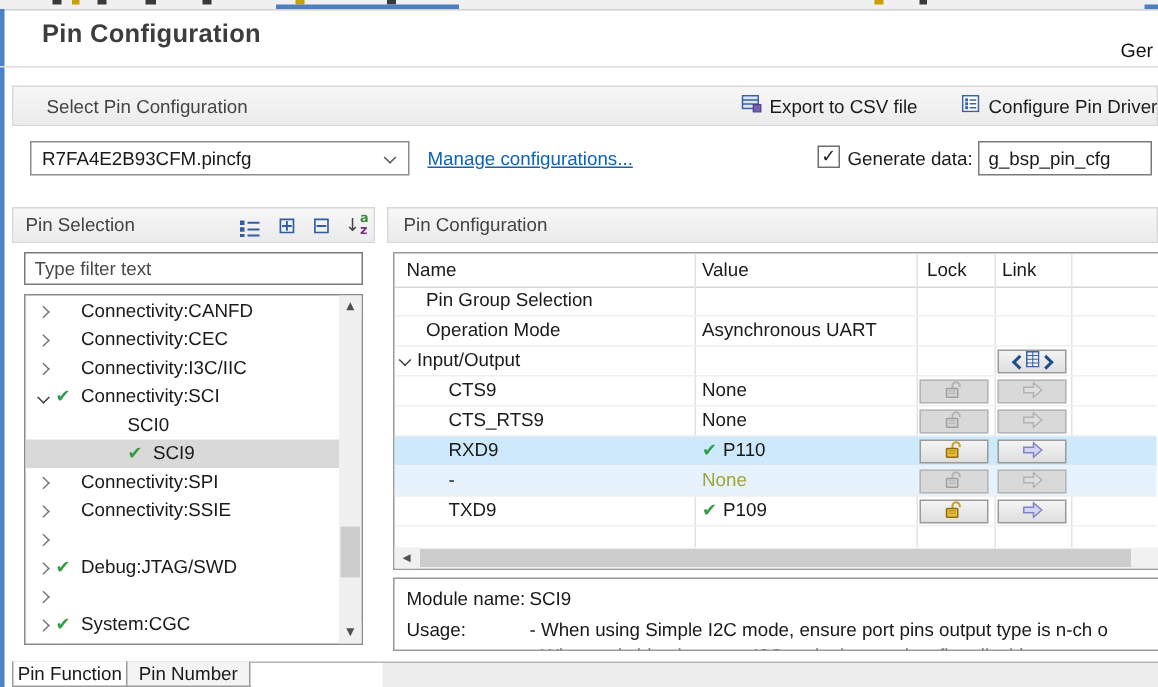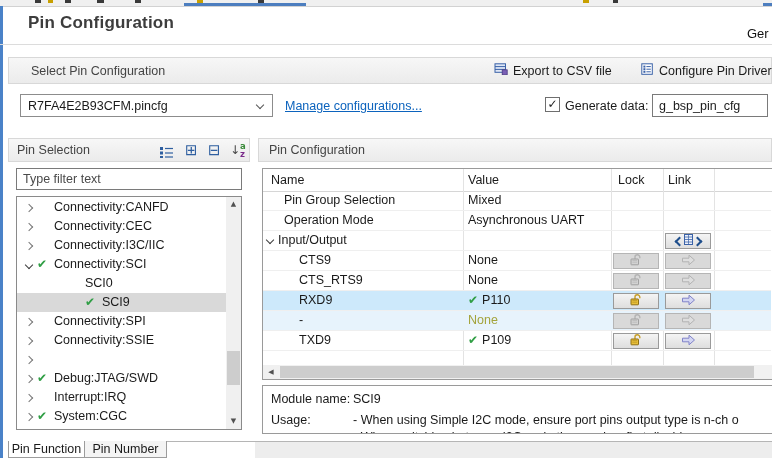--- a/index.html
+++ b/index.html
@@ -251,21 +251,20 @@
             <span class="chev right"></span>
           </span>
           <span class="check">✔</span>
           <span class="tlabel">Debug:JTAG/SWD</span>
         </div>
         <div class="tree-item" style="padding-left: 4px;">
           <span class="expander">
             <span class="chev right"></span>
           </span>
           <span class="check"></span>
-          <span class="tlabel">Interrupt:IRQ</span>
         </div>
         <div class="tree-item" style="padding-left: 4px;">
           <span class="expander">
             <span class="chev right"></span>
           </span>
           <span class="check">✔</span>
           <span class="tlabel">System:CGC</span>
         </div>
       </div>
     <div class="vscroll">
@@ -285,21 +284,20 @@
     <span class="th" style="left:355px;">Lock</span>
     <span class="th" style="left:405px;">Link</span>
     <div class="thead-line"></div>
     <div class="coldiv" style="left:200px;"></div>
     <div class="coldiv" style="left:348px;"></div>
     <div class="coldiv" style="left:400px;"></div>
     <div class="coldiv" style="left:451px;"></div>
     <div id="table-rows">
         <div class="trow" style="top: 22px;">
           <div class="tcell c-name" style="padding-left: 21px;"><span>Pin Group Selection</span></div>
-          <div class="tcell c-val"><span>Mixed</span></div>
         </div>
         <div class="trow" style="top: 42px;">
           <div class="tcell c-name" style="padding-left: 21px;"><span>Operation Mode</span></div>
           <div class="tcell c-val"><span>Asynchronous UART</span></div>
         </div>
         <div class="trow" style="top: 62px;">
           <div class="tcell c-name"><span class="chev down dark name-expander"></span><span>Input/Output</span></div>
           <div class="tcell c-val"><span></span></div>
           <div class="cell-btn link-pos">
             <span class="navchev l"></span>

